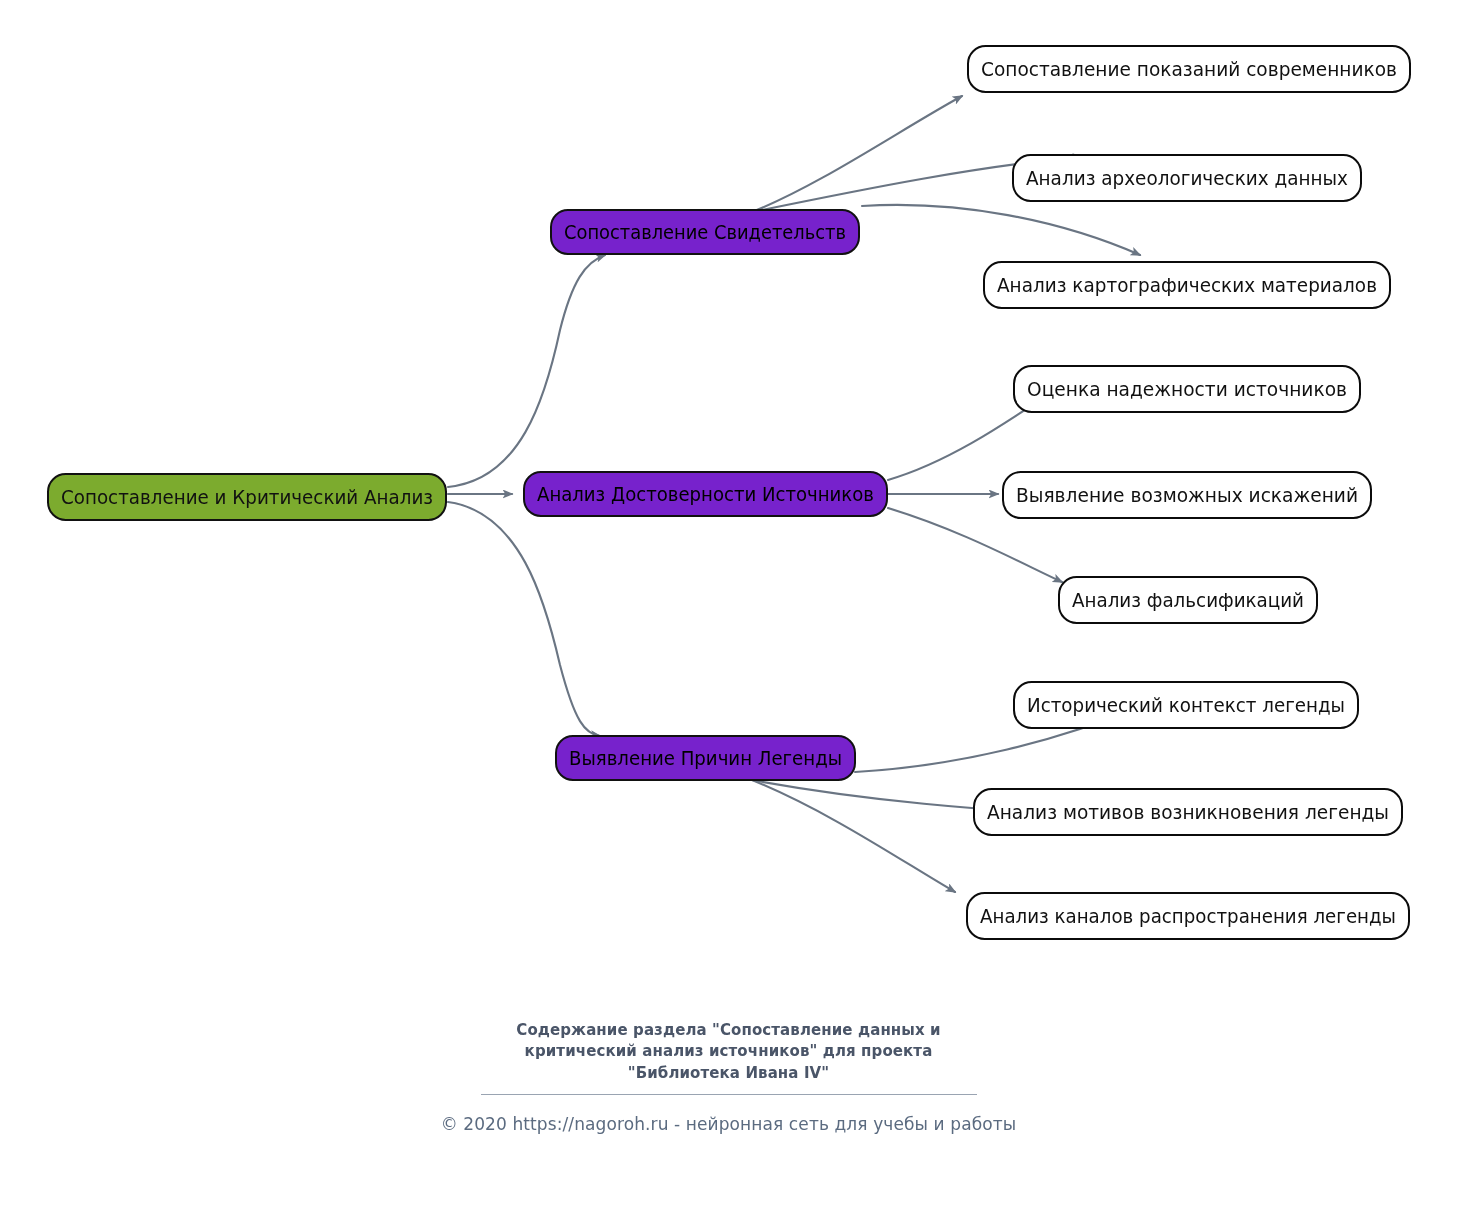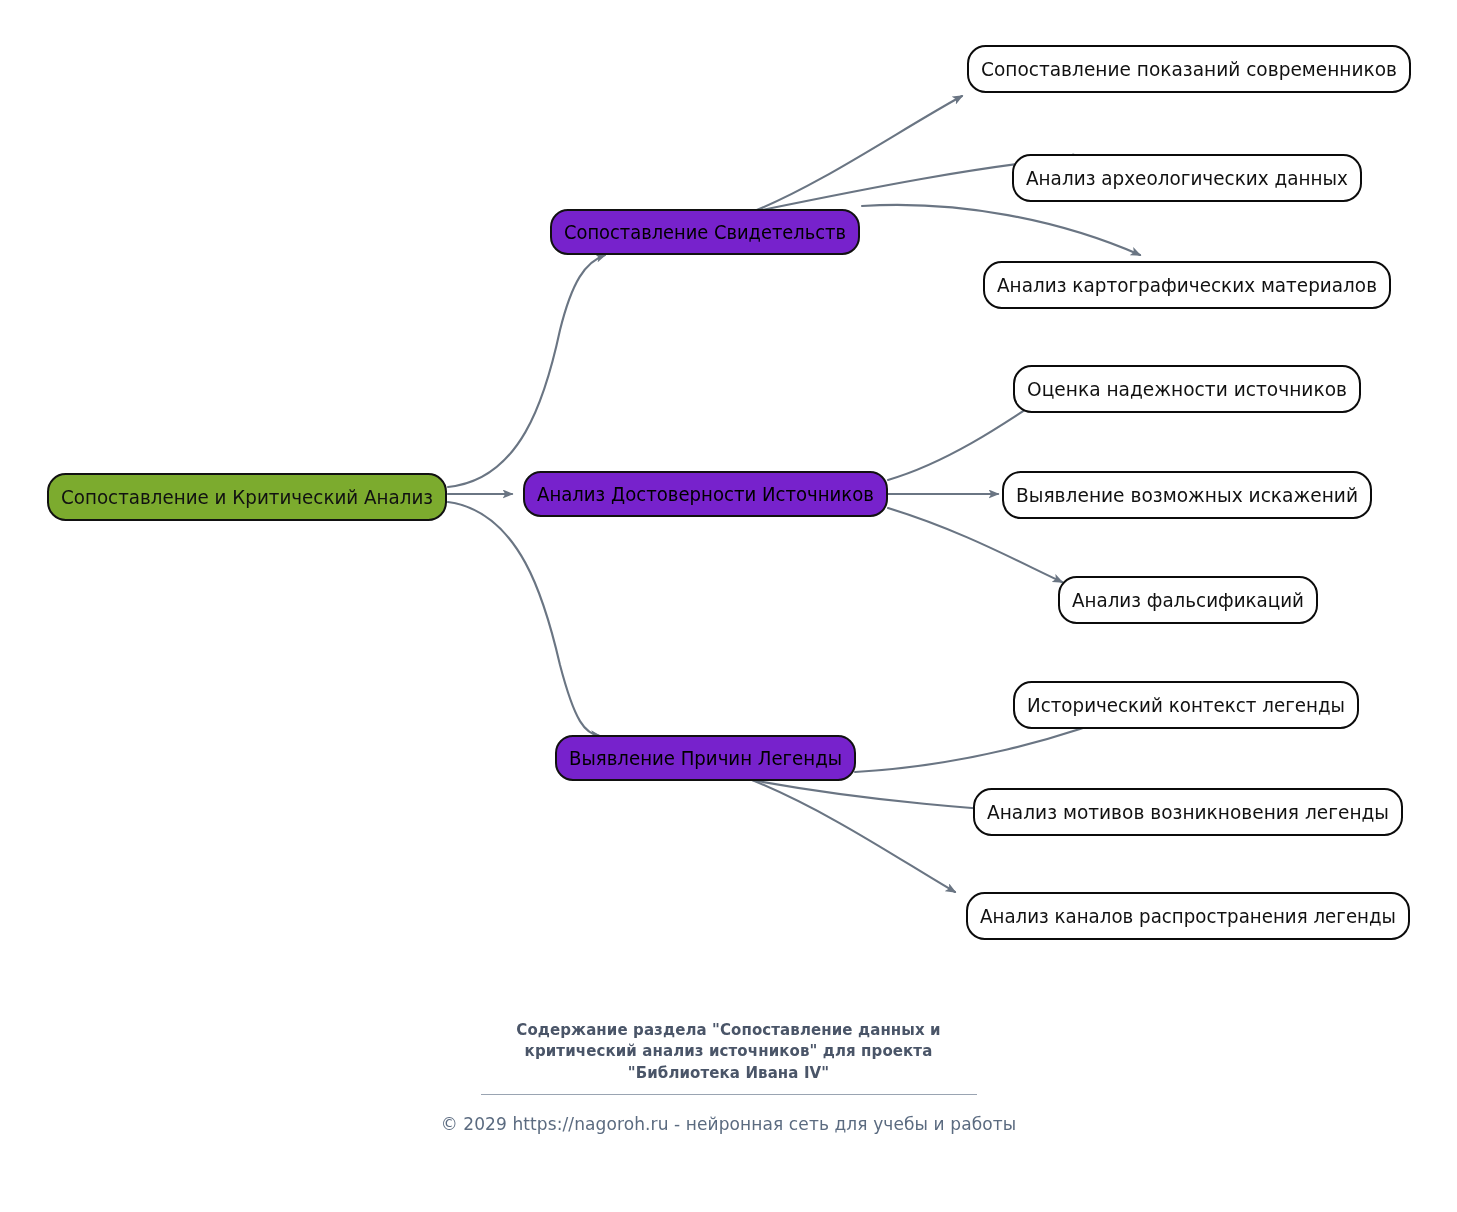--- a/index.html
+++ b/index.html
@@ -174,13 +174,13 @@
       </g>
   </svg>
 </div>
 
 <div class="footer-block" id="footer-caption">
     <span class="cap-line">Содержание раздела "Сопоставление данных и</span>
     <span class="cap-line">критический анализ источников" для проекта</span>
     <span class="cap-line">"Библиотека Ивана IV"</span>
   </div>
 <div id="footer-divider"></div>
-<div class="footer-block" id="footer-credit">© 2029 https://nagoroh.ru - нейронная сеть для учебы и работы</div>
+<div class="footer-block" id="footer-credit">© 2020 https://nagoroh.ru - нейронная сеть для учебы и работы</div>
 
 </body></html>

